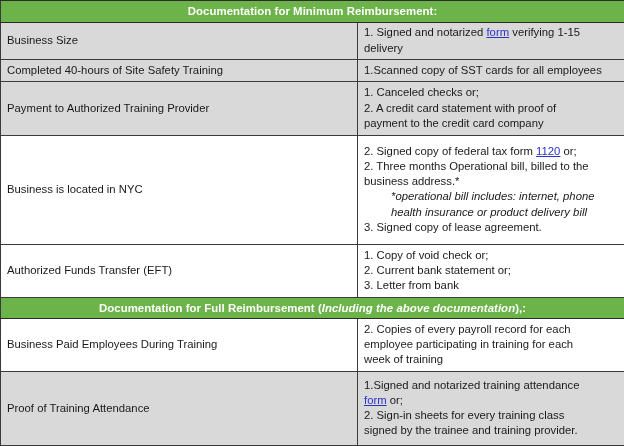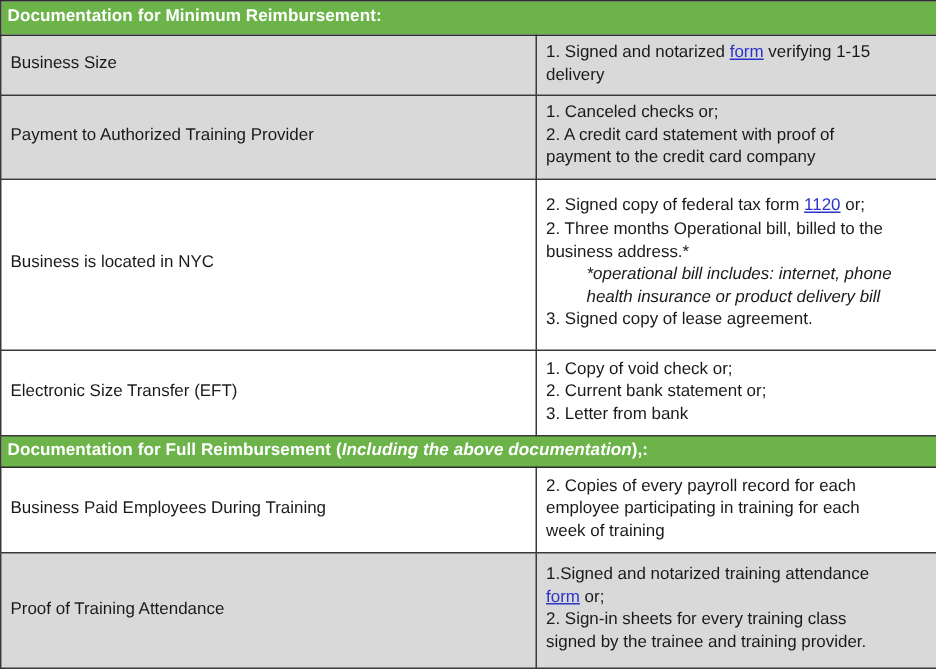--- a/index.html
+++ b/index.html
@@ -31,21 +31,21 @@
     font-size: 11.3px;
     line-height: 15.2px;
     color: #1a1a1a;
   }
 
   
   tr.section-header td {
     background: #6cb34a;
     color: #ffffff;
     font-weight: bold;
-    text-align: left;
+    text-align: center;
     font-size: 11.4px;
     padding: 2px 4px 3px 4px;
     line-height: 14px;
     border-top: 1.2px solid #2b2b2b;
     border-bottom: 1.2px solid #2b2b2b;
     letter-spacing: 0.05px;
   }
   tr.section-header .hdr-paren {
     font-style: italic;
     font-weight: bold;
@@ -96,20 +96,26 @@
     </tr>
 
     <tr class="shaded h-r1">
       <td class="label-cell">Business Size</td>
       <td class="detail-cell">
         <span class="detail-line"><span>1. Signed and notarized </span><a class="doc-link" href="#">form</a><span> verifying 1-15</span></span>
         <span class="detail-line">delivery</span>
       </td>
     </tr>
 
+    <tr class="shaded h-r2">
+      <td class="label-cell">Completed 40-hours of Site Safety Training</td>
+      <td class="detail-cell">
+        <span class="detail-line">1.Scanned copy of SST cards for all employees</span>
+      </td>
+    </tr>
 
 
     <tr class="shaded h-r4">
       <td class="label-cell">Payment to Authorized Training Provider</td>
       <td class="detail-cell">
         <span class="detail-line">1. Canceled checks or;</span>
         <span class="detail-line">2. A credit card statement with proof of</span>
         <span class="detail-line">payment to the credit card company</span>
       </td>
     </tr>
@@ -120,21 +126,21 @@
         <span class="detail-line"><span>2. Signed copy of federal tax form </span><a class="doc-link" href="#">1120</a><span> or;</span></span>
         <span class="detail-line">2. Three months Operational bill, billed to the</span>
         <span class="detail-line">business address.*</span>
         <span class="detail-line note-italic">*operational bill includes: internet, phone</span>
         <span class="detail-line note-italic">health insurance or product delivery bill</span>
         <span class="detail-line">3. Signed copy of lease agreement.</span>
       </td>
     </tr>
 
     <tr class="plain h-r6">
-      <td class="label-cell">Electronic Size Transfer (EFT)</td>
+      <td class="label-cell">Authorized Funds Transfer (EFT)</td>
       <td class="detail-cell">
         <span class="detail-line">1. Copy of void check or;</span>
         <span class="detail-line">2. Current bank statement or;</span>
         <span class="detail-line">3. Letter from bank</span>
       </td>
     </tr>
 
     <tr class="section-header h-head2">
       <td colspan="2">
         <span>Documentation for Full Reimbursement (</span><span class="hdr-paren">Including the above documentation</span><span>),:</span>

